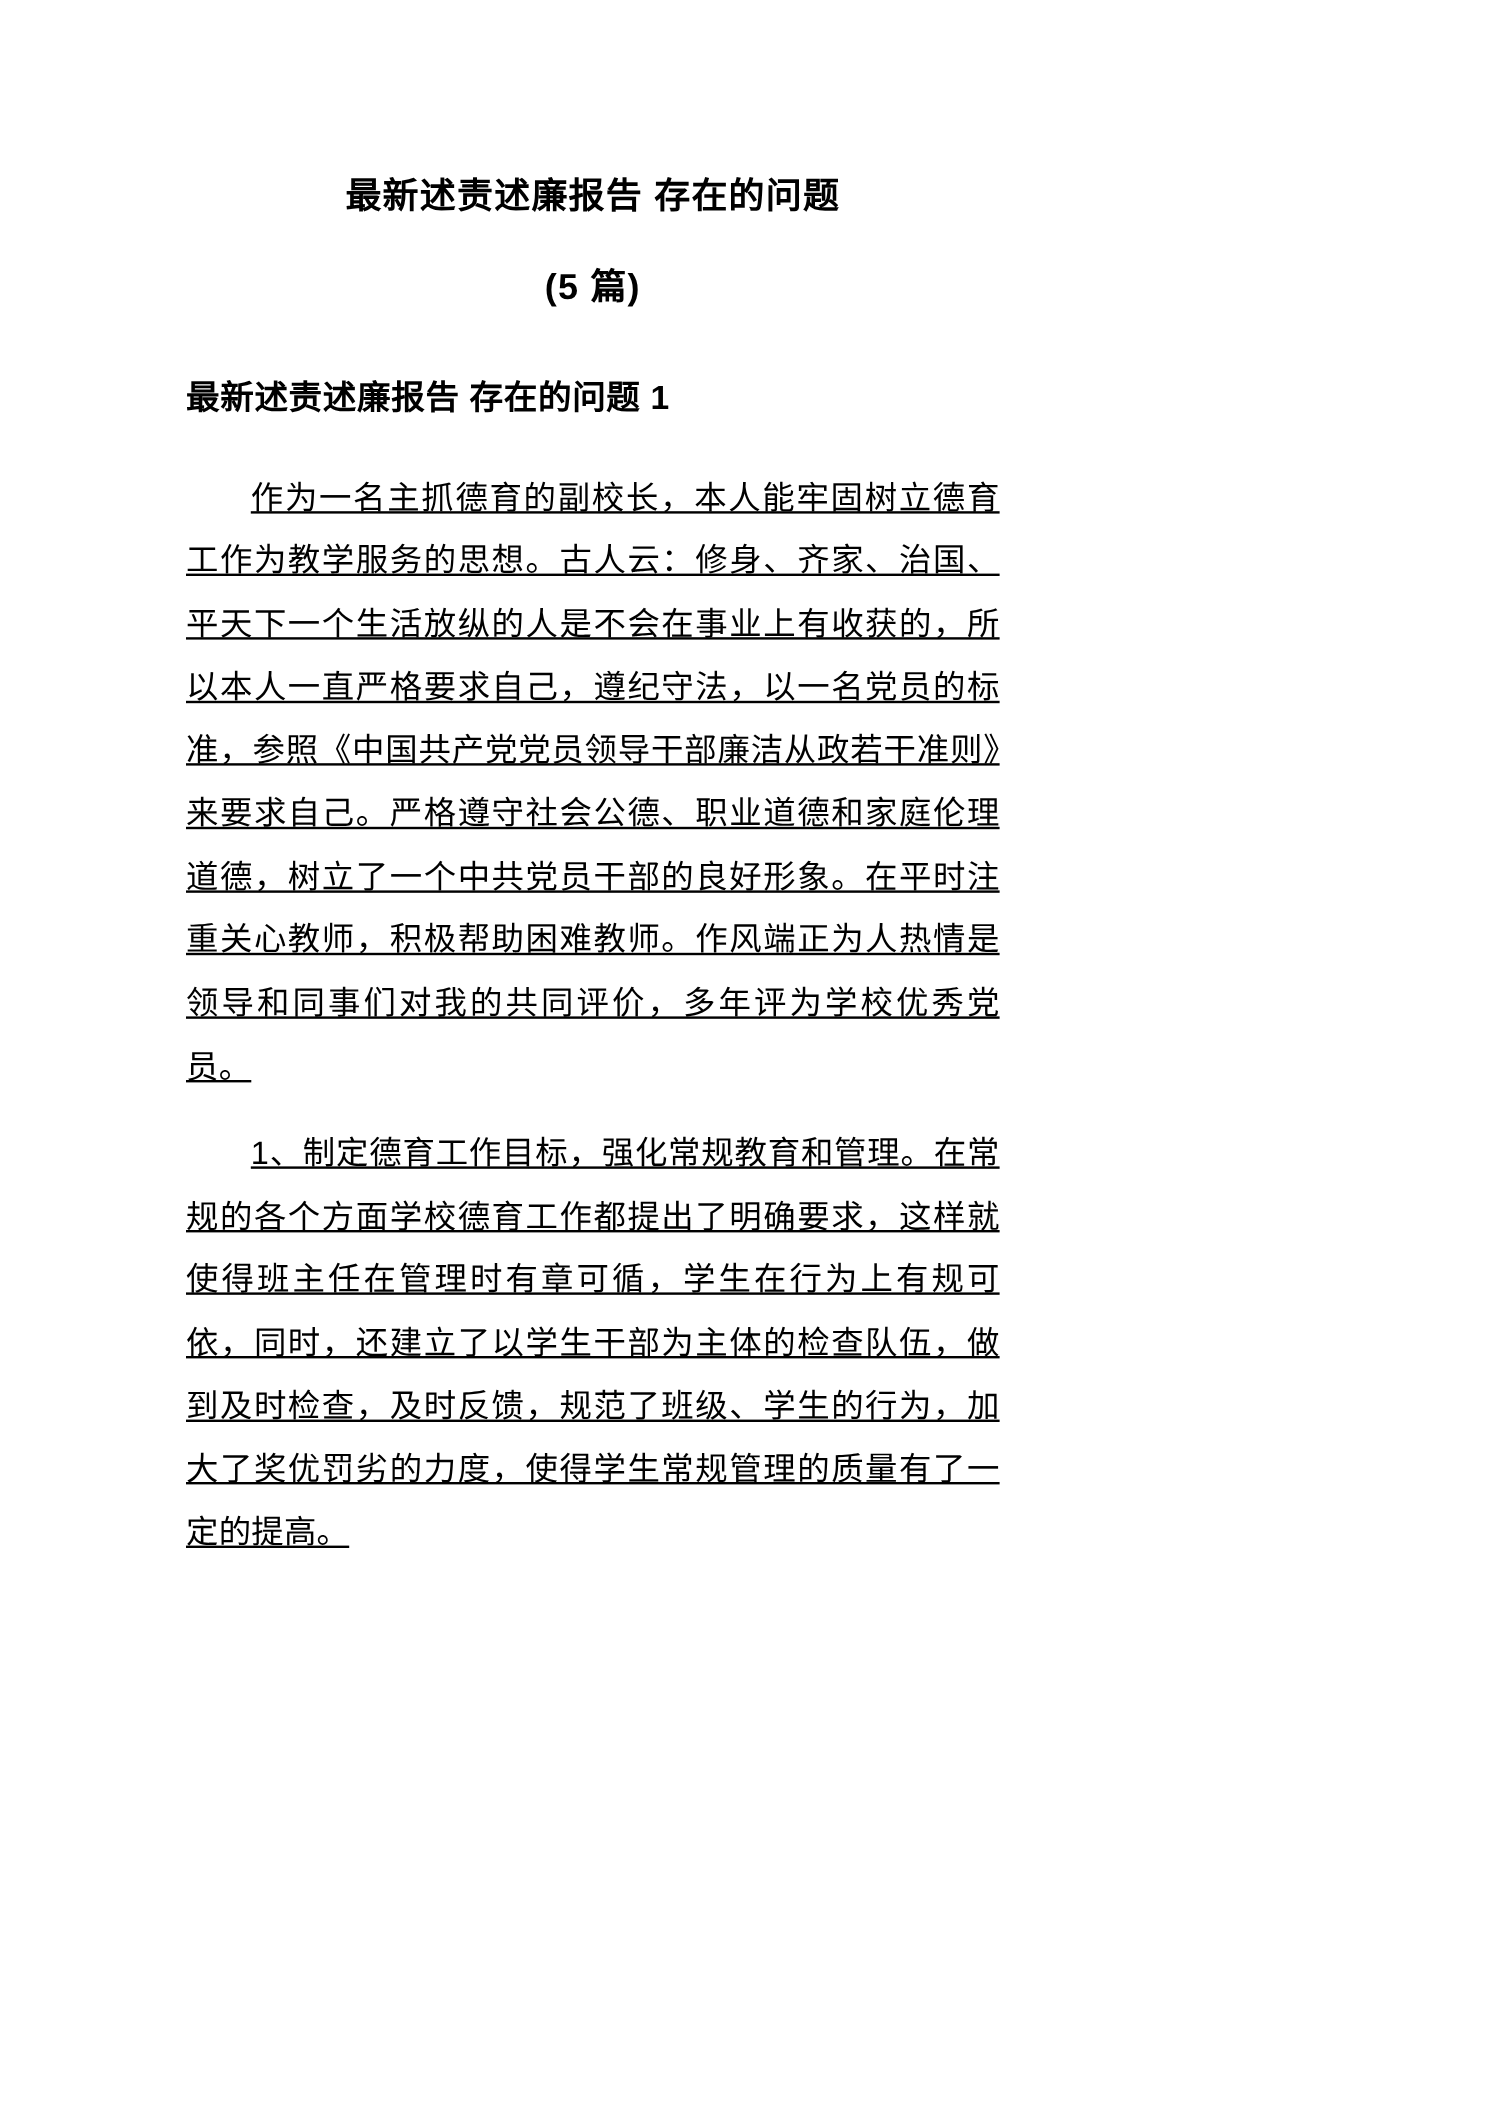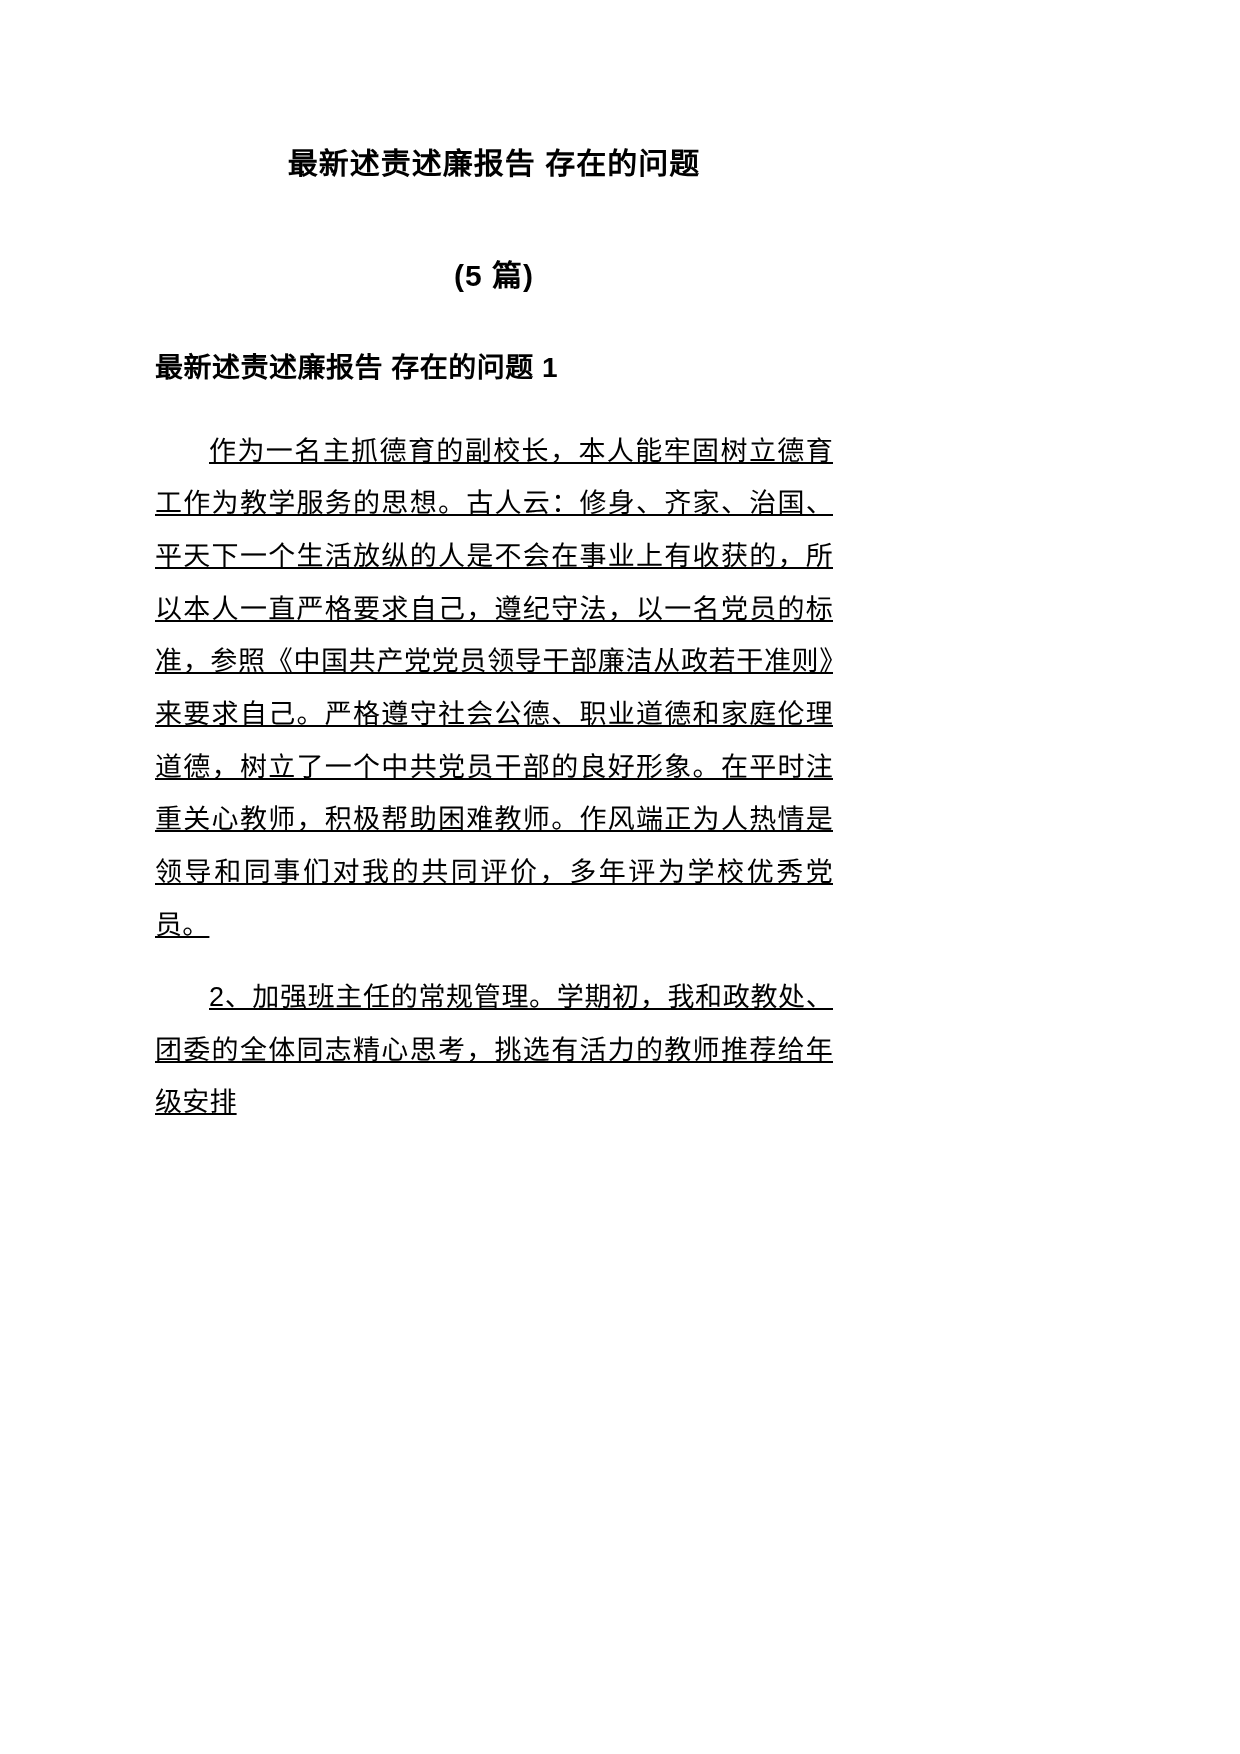--- a/index.html
+++ b/index.html
@@ -25,21 +25,21 @@
     line-height: 1.6;
     letter-spacing: 1px;
     margin: 0 0 6px 0;
   }
   .doc-subtitle {
     text-align: center;
     font-size: 30px;
     font-weight: bold;
     line-height: 1.6;
     letter-spacing: 1px;
-    margin: 64px 0 46px 0;
+    margin: 28px 0 46px 0;
   }
   .section-heading {
     text-align: left;
     font-size: 28px;
     font-weight: bold;
     line-height: 1.6;
     letter-spacing: 0.5px;
     margin: 0 0 34px 0;
   }
   .body-para {
@@ -59,16 +59,16 @@
 <div class="page">
 
   <h1 class="doc-title">最新述责述廉报告 存在的问题</h1>
 
   <h2 class="doc-subtitle">(5 篇)</h2>
 
   <h3 class="section-heading">最新述责述廉报告 存在的问题 1</h3>
 
   <p class="body-para">作为一名主抓德育的副校长，本人能牢固树立德育工作为教学服务的思想。古人云：修身、齐家、治国、平天下一个生活放纵的人是不会在事业上有收获的，所以本人一直严格要求自己，遵纪守法，以一名党员的标准，参照《中国共产党党员领导干部廉洁从政若干准则》来要求自己。严格遵守社会公德、职业道德和家庭伦理道德，树立了一个中共党员干部的良好形象。在平时注重关心教师，积极帮助困难教师。作风端正为人热情是领导和同事们对我的共同评价，多年评为学校优秀党员。</p>
 
+  <p class="body-para">1、制定德育工作目标，强化常规教育和管理。在常规的各个方面学校德育工作都提出了明确要求，这样就使得班主任在管理时有章可循，学生在行为上有规可依，同时，还建立了以学生干部为主体的检查队伍，做到及时检查，及时反馈，规范了班级、学生的行为，加大了奖优罚劣的力度，使得学生常规管理的质量有了一定的提高。</p>
 
-  <p class="body-para">2、加强班主任的常规管理。学期初，我和政教处、团委的全体同志精心思考，挑选有活力的教师推荐给年级安排</p>
 
 </div>
 
 </body></html>

